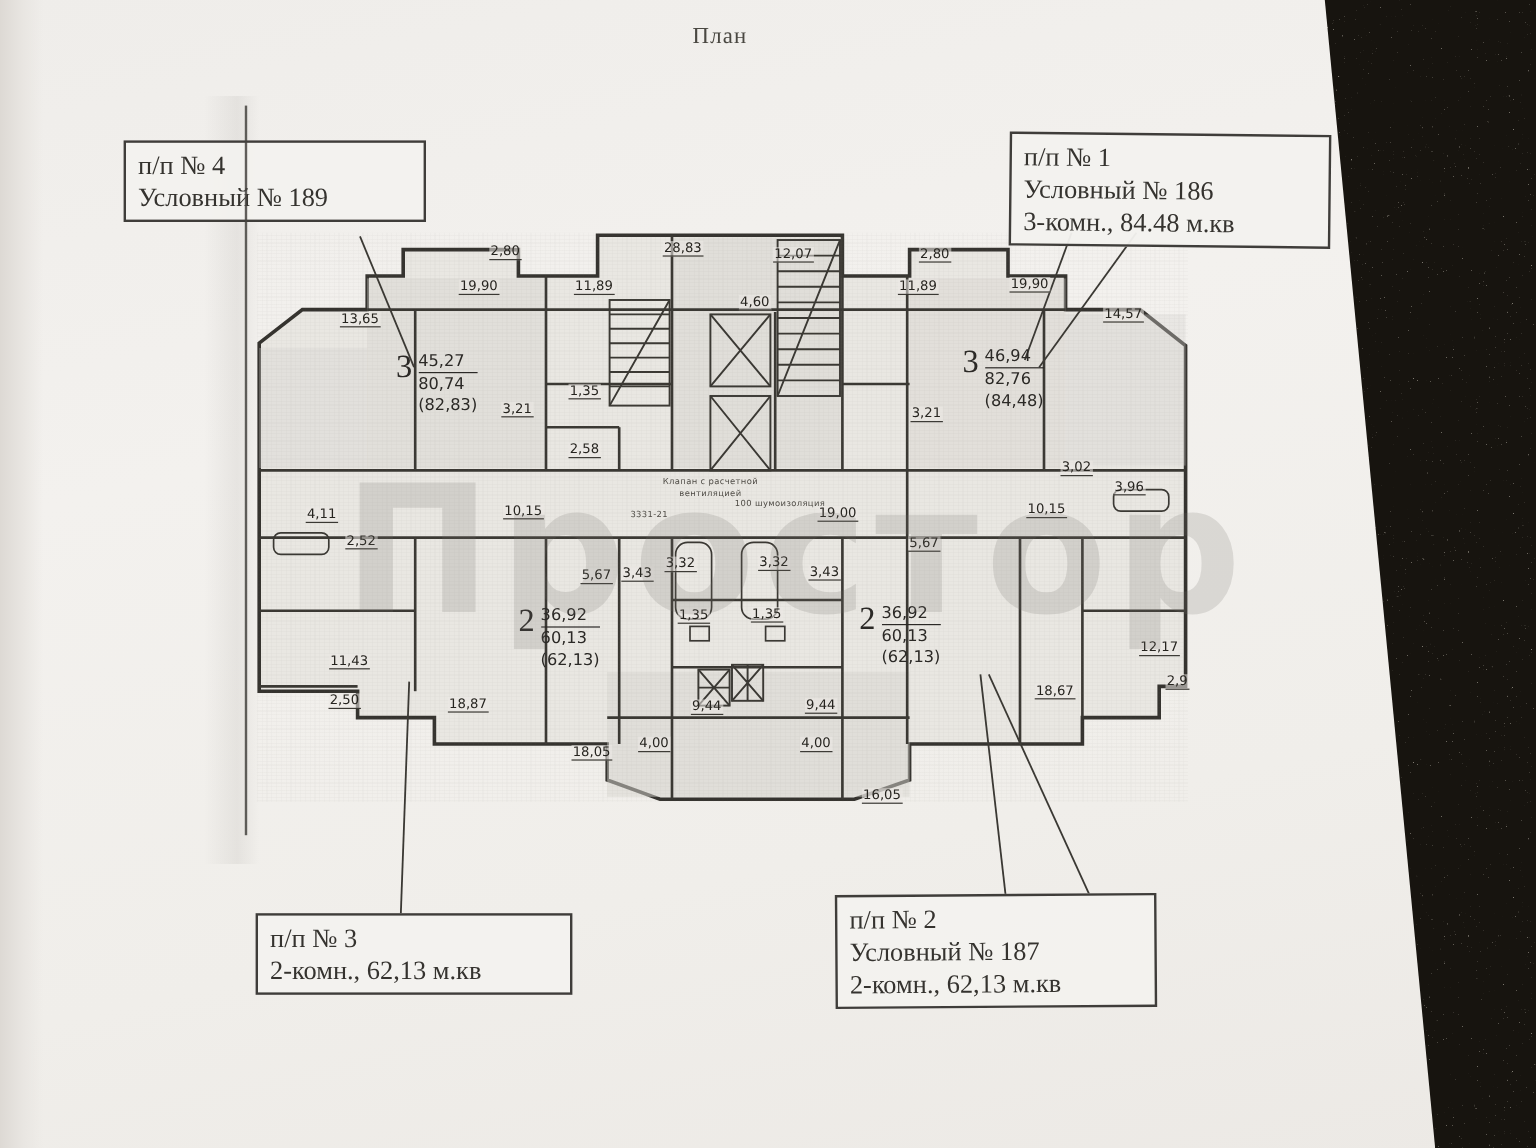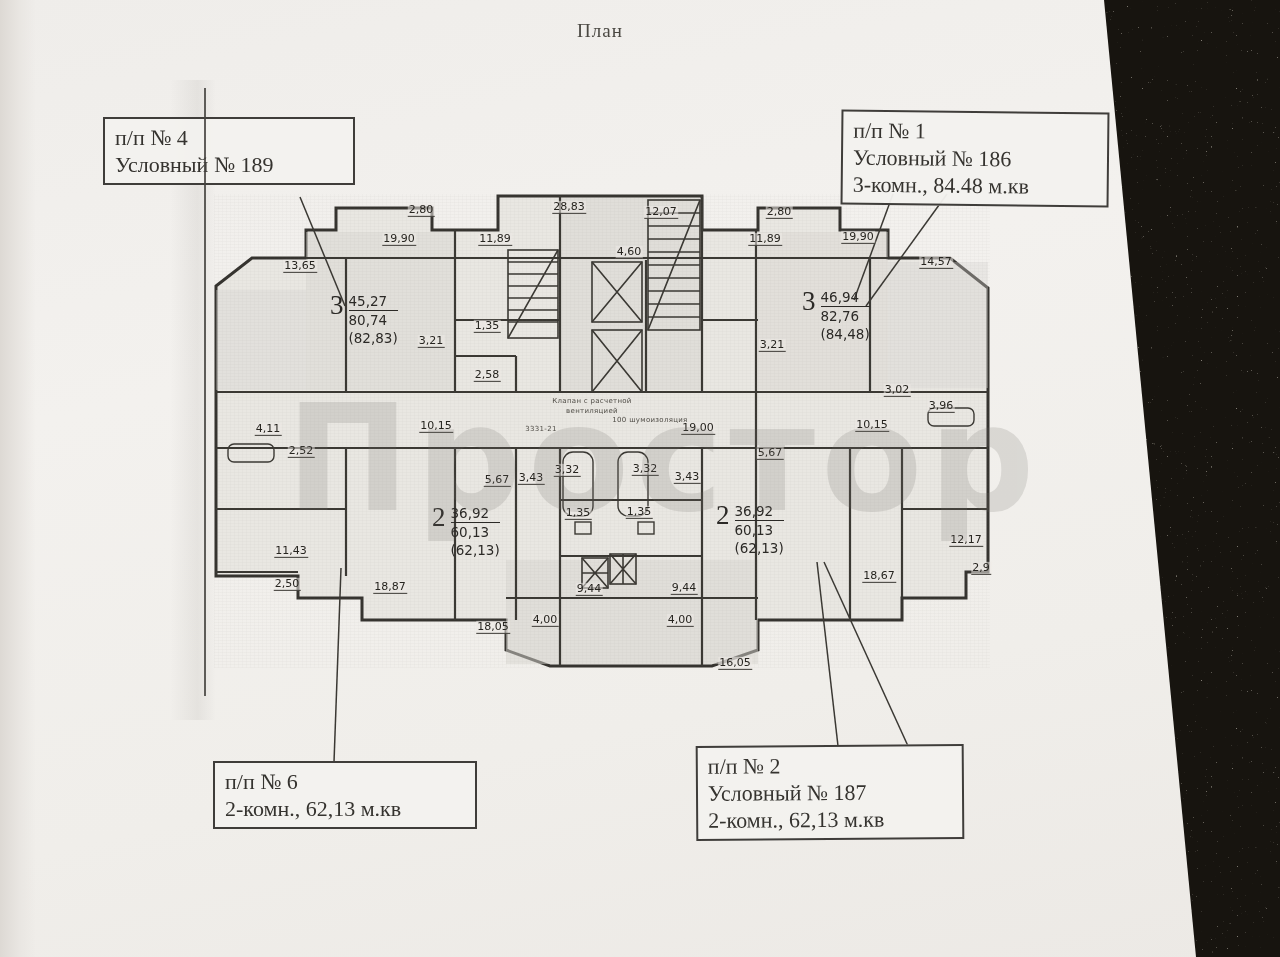--- a/index.html
+++ b/index.html
@@ -241,21 +241,21 @@
     <div class="box box-4">
       <div class="l">п/п № 4</div>
       <div class="l">Условный № 189</div>
     </div>
     <div class="box box-1">
       <div class="l">п/п № 1</div>
       <div class="l">Условный № 186</div>
       <div class="l">3-комн., 84.48 м.кв</div>
     </div>
     <div class="box box-3">
-      <div class="l">п/п № 6</div>
+      <div class="l">п/п № 3</div>
       <div class="l">2-комн., 62,13 м.кв</div>
     </div>
     <div class="box box-2">
       <div class="l">п/п № 2</div>
       <div class="l">Условный № 187</div>
       <div class="l">2-комн., 62,13 м.кв</div>
     </div>
 
     <div class="fold-line"></div>
   </div>

